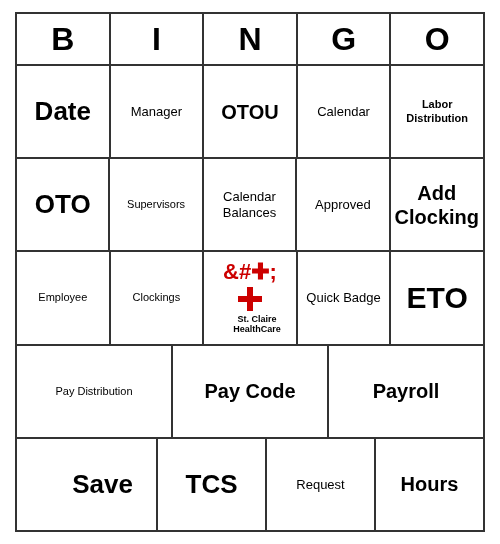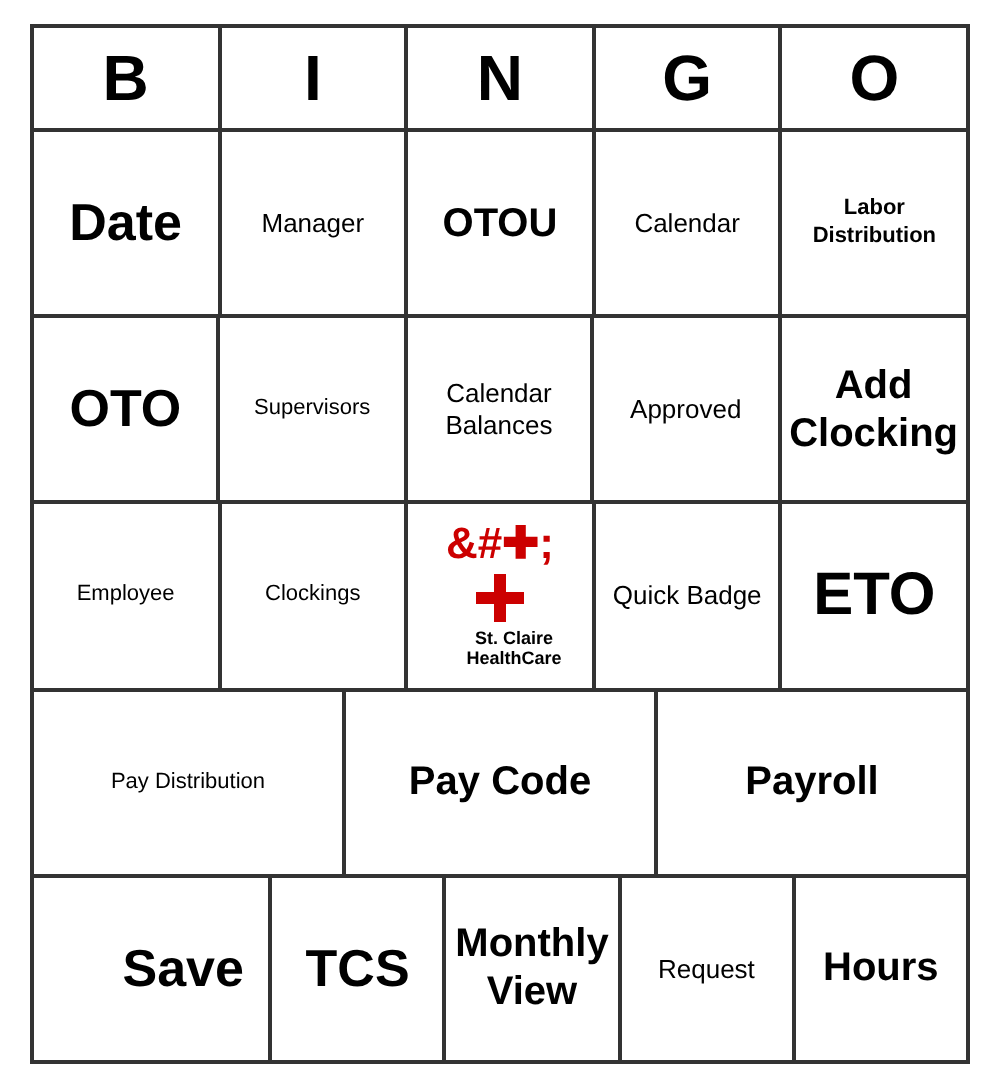--- a/index.html
+++ b/index.html
@@ -172,18 +172,17 @@
 
     <div class="bingo-row">
       <div class="bingo-cell small">Pay Distribution</div>
       <div class="bingo-cell medium">Pay Code</div>
       <div class="bingo-cell medium">Payroll</div>
     </div>
 
     <div class="bingo-row">
       <div class="bingo-cell large">Save</div>
       <div class="bingo-cell large">TCS</div>
-      <div class="bingo-cell medium">Monthly View</div>
       <div class="bingo-cell">Request</div>
       <div class="bingo-cell medium">Hours</div>
     </div>
   </div>
 </div>
 
 </body></html>

